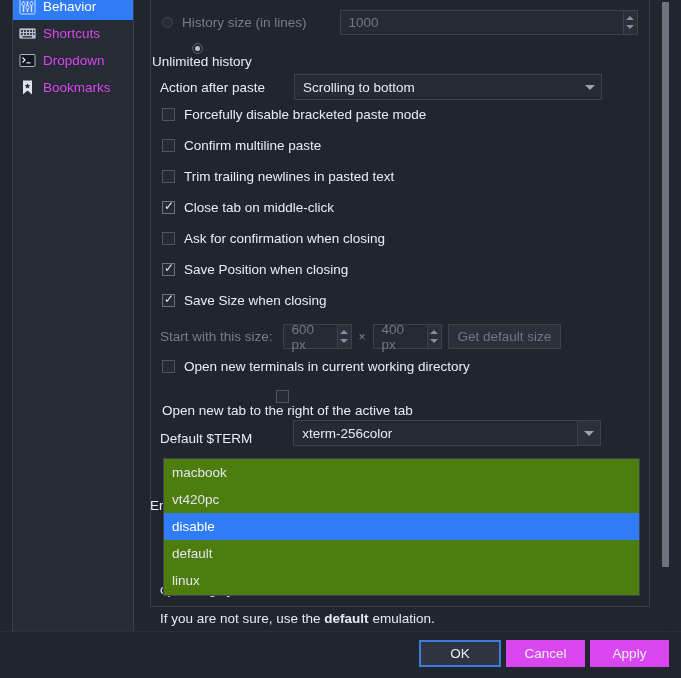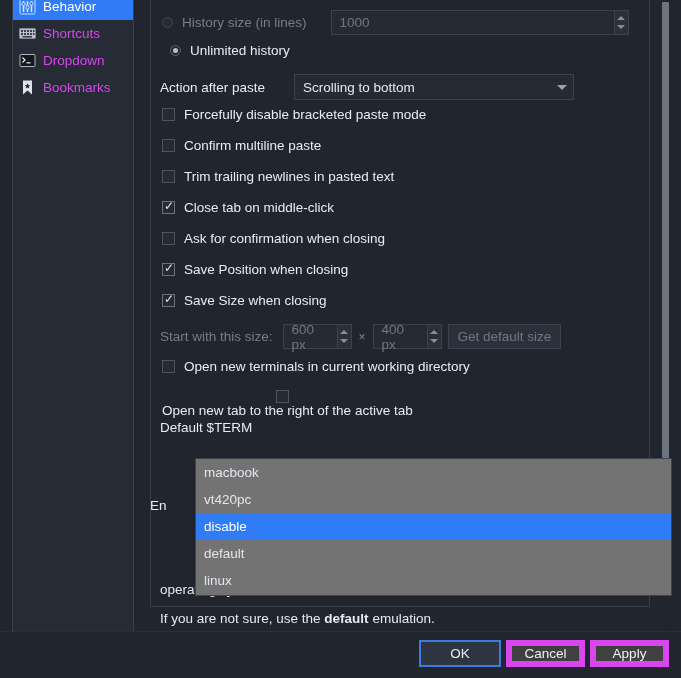--- a/index.html
+++ b/index.html
@@ -105,42 +105,42 @@
   .times{color:#7d8493;font-size:12px;margin:0 7px;}
   
   .desc{
     position:absolute;left:10px;color:#e6e9ef;font-size:13.5px;
     line-height:17px;white-space:nowrap;
   }
   .desc b{font-weight:bold;}
   
   #popup{
     position:absolute;left:163px;top:458px;width:477px;height:138px;
-    background:#737373;border:1px solid #3d4插;
-    border:1px solid #3d434f;box-sizing:border-box;z-index:30;margin-left:32px;
+    background:#4d7c0f;border:1px solid #3d4插;
+    border:1px solid #3d434f;box-sizing:border-box;z-index:30;
   }
   .pitem{
     height:27px;display:flex;align-items:center;padding-left:8px;
     font-size:13.5px;color:#e2e6ed;box-sizing:border-box;cursor:pointer;
   }
   .pitem.sel{background:#2f7cf6;color:#ffffff;}
   
   #sbtrack{
     position:absolute;left:661px;top:0px;width:9px;height:632px;
     background:#20242c;
   }
   #sbthumb{
     position:absolute;left:662px;top:2px;width:7px;height:565px;
     background:#6c737f;border-radius:1px;
   }
   
   #btnbar{position:absolute;left:0;top:640px;width:681px;height:38px;}
   .dbtn{
-    position:absolute;top:0;height:27px;background:#404040;
-    border:6px solid #d946ef;box-sizing:border-box;
+    position:absolute;top:0;height:27px;background:#d946ef;
+    border:1px solid #d946ef;box-sizing:border-box;
     display:flex;align-items:center;justify-content:center;
     color:#eceff4;font-size:13.5px;cursor:pointer;
   }
   .dbtn.focus{border:2px solid #3c7ce0;background:#2f3540;}
   #sep{position:absolute;left:0;top:631px;width:681px;height:1px;background:#2b2f38;}
 </style>
 </head>
 <body>
 
 <div id="sidebar">
@@ -197,37 +197,37 @@
 </div>
 
 <div id="main">
 
   <div class="grouptitle">Behavior</div>
   <div class="groupbox"></div>
 
   <div class="row" style="left:12px;top:20px;width:480px;">
     <span class="radio dim"></span>
     <span class="lbl dim">History size (in lines)</span>
-    <div style="display:flex;margin-left:24px;">
+    <div style="display:flex;margin-left:33px;">
       <div class="tinput" style="width:284px;">1000</div>
       <div class="spin">
           <i class="up"></i>
           <i class="dn"></i>
         </div>
     </div>
   </div>
 
-  <div class="row" style="left:20px;top:53px;">
+  <div class="row" style="left:2px;top:53px;flex-direction:column;">
     <span class="radio on"></span>
     <span class="lbl">Unlimited history</span>
   </div>
 
   <div class="row" style="left:10px;top:84px;width:482px;">
     <span class="lbl">Action after paste</span>
-    <div class="combo" style="width:280px;margin-left:29px;">
+    <div class="combo" style="width:308px;margin-left:29px;">
       <span>Scrolling to bottom</span>
       <span class="arrow"></span>
     </div>
   </div>
 
   <div class="row" style="left:12px;top:117px;">
     <span class="cbox"></span>
     <span class="lbl">Forcefully disable bracketed paste mode</span>
   </div>
   <div class="row" style="left:12px;top:148px;">
@@ -279,20 +279,24 @@
     <span class="cbox"></span>
     <span class="lbl">Open new terminals in current working directory</span>
   </div>
   <div class="row" style="left:12px;top:400px;flex-direction:column;">
     <span class="cbox"></span>
     <span class="lbl">Open new tab to the right of the active tab</span>
   </div>
 
   <div class="row" style="left:10px;top:430px;width:482px;align-items:flex-end;">
     <span class="lbl">Default $TERM</span>
+    <div class="combo boxed" style="width:308px;margin-left:41px;">
+      <span>xterm-256color</span>
+      <span class="arrow"></span>
+    </div>
   </div>
 
   <div class="lbl" style="position:absolute;left:0px;top:508px;">En</div>
 
   <div class="desc" style="top:591px;">operating system.</div>
   <div class="desc" style="top:620px;">If you are not sure, use the <b>default</b> emulation.</div>
 </div>
 
 <div id="popup">
   <div class="pitem">macbook</div>

